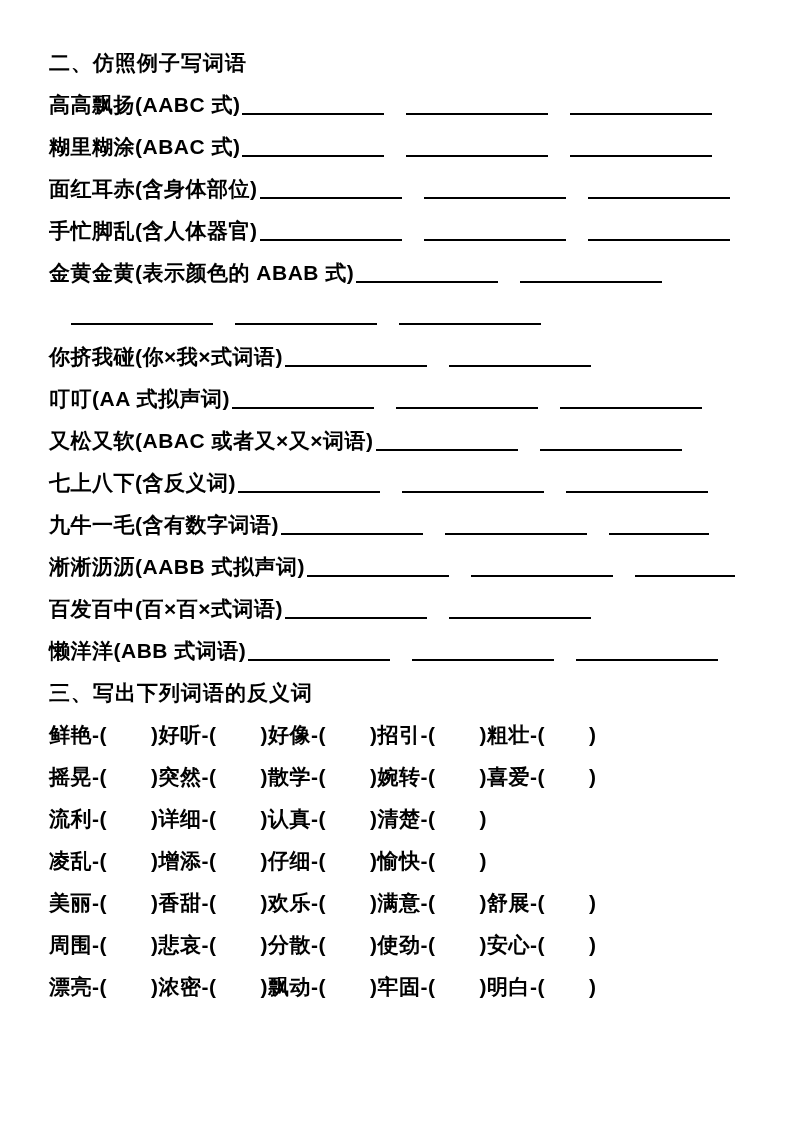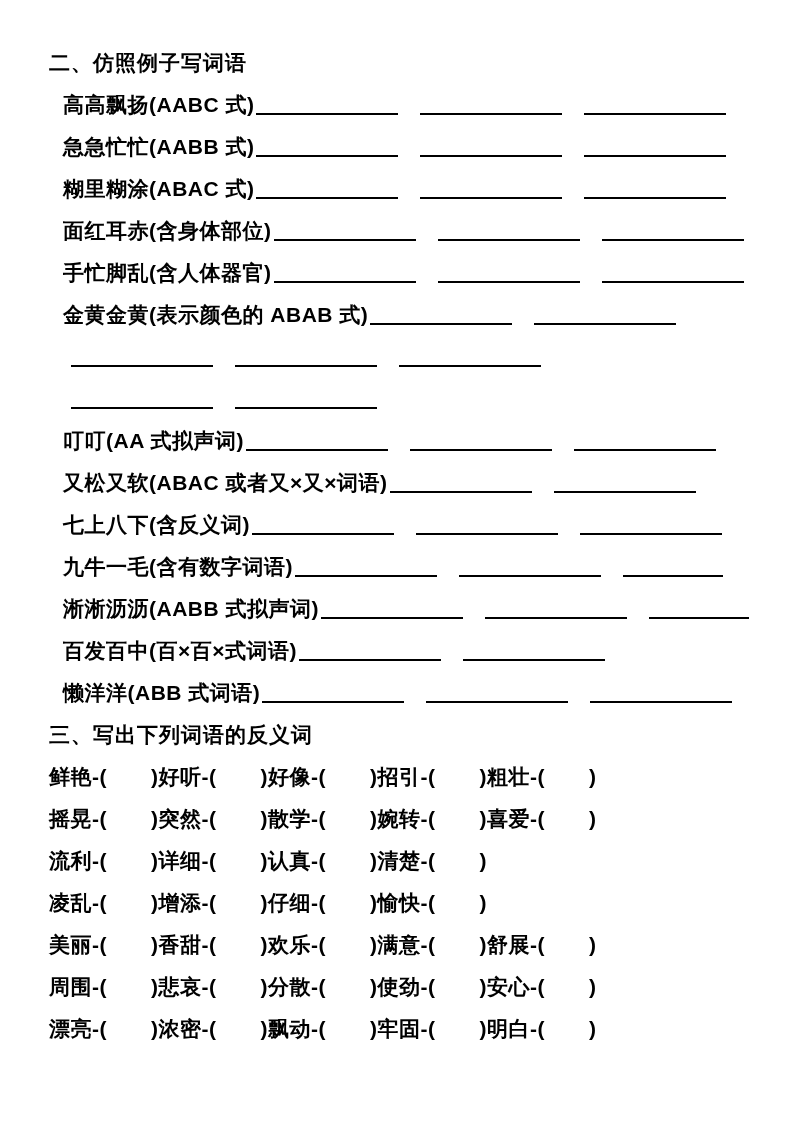--- a/index.html
+++ b/index.html
@@ -30,21 +30,20 @@
     white-space: nowrap;
   }
   
   .fill-row {
     height: 42px;
     line-height: 42px;
     white-space: nowrap;
   }
   .fill-row .label {
     letter-spacing: 0.5px;
-    margin-left: 14px;
   }
   .blank {
     display: inline-block;
     width: 142px;
     height: 6px;
     border-bottom: 2px solid #000000;
     vertical-align: -3px;
     margin-left: 22px;
   }
   .label + .blank {
@@ -71,27 +70,26 @@
 </style>
 </head>
 <body>
 
 <div class="page">
 
   <h2 class="section-title">二、仿照例子写词语</h2>
 
   <div>
       <div class="fill-row"><span class="label">高高飘扬(AABC 式)</span><span class="blank"></span><span class="blank"></span><span class="blank"></span></div>
-      <div class="fill-row"><span class="label">急急忙忙(AABB 式)</span><span class="blank"></span><span class="blank"></span><span class="blank"></span></div>
       <div class="fill-row"><span class="label">糊里糊涂(ABAC 式)</span><span class="blank"></span><span class="blank"></span><span class="blank"></span></div>
       <div class="fill-row"><span class="label">面红耳赤(含身体部位)</span><span class="blank"></span><span class="blank"></span><span class="blank"></span></div>
       <div class="fill-row"><span class="label">手忙脚乱(含人体器官)</span><span class="blank"></span><span class="blank"></span><span class="blank"></span></div>
       <div class="fill-row"><span class="label">金黄金黄(表示颜色的 ABAB 式)</span><span class="blank"></span><span class="blank"></span></div>
       <div class="fill-row"><span class="blank"></span><span class="blank"></span><span class="blank"></span></div>
-      <div class="fill-row"><span class="blank"></span><span class="blank"></span></div>
+      <div class="fill-row"><span class="label">你挤我碰(你×我×式词语)</span><span class="blank"></span><span class="blank"></span></div>
       <div class="fill-row"><span class="label">叮叮(AA 式拟声词)</span><span class="blank"></span><span class="blank"></span><span class="blank"></span></div>
       <div class="fill-row"><span class="label">又松又软(ABAC 或者又×又×词语)</span><span class="blank"></span><span class="blank"></span></div>
       <div class="fill-row"><span class="label">七上八下(含反义词)</span><span class="blank"></span><span class="blank"></span><span class="blank"></span></div>
       <div class="fill-row"><span class="label">九牛一毛(含有数字词语)</span><span class="blank"></span><span class="blank"></span><span class="blank short"></span></div>
       <div class="fill-row"><span class="label">淅淅沥沥(AABB 式拟声词)</span><span class="blank"></span><span class="blank"></span><span class="blank short"></span></div>
       <div class="fill-row"><span class="label">百发百中(百×百×式词语)</span><span class="blank"></span><span class="blank"></span></div>
       <div class="fill-row"><span class="label">懒洋洋(ABB 式词语)</span><span class="blank"></span><span class="blank"></span><span class="blank"></span></div>
     </div>
 
   <h2 class="section-title">三、写出下列词语的反义词</h2>

